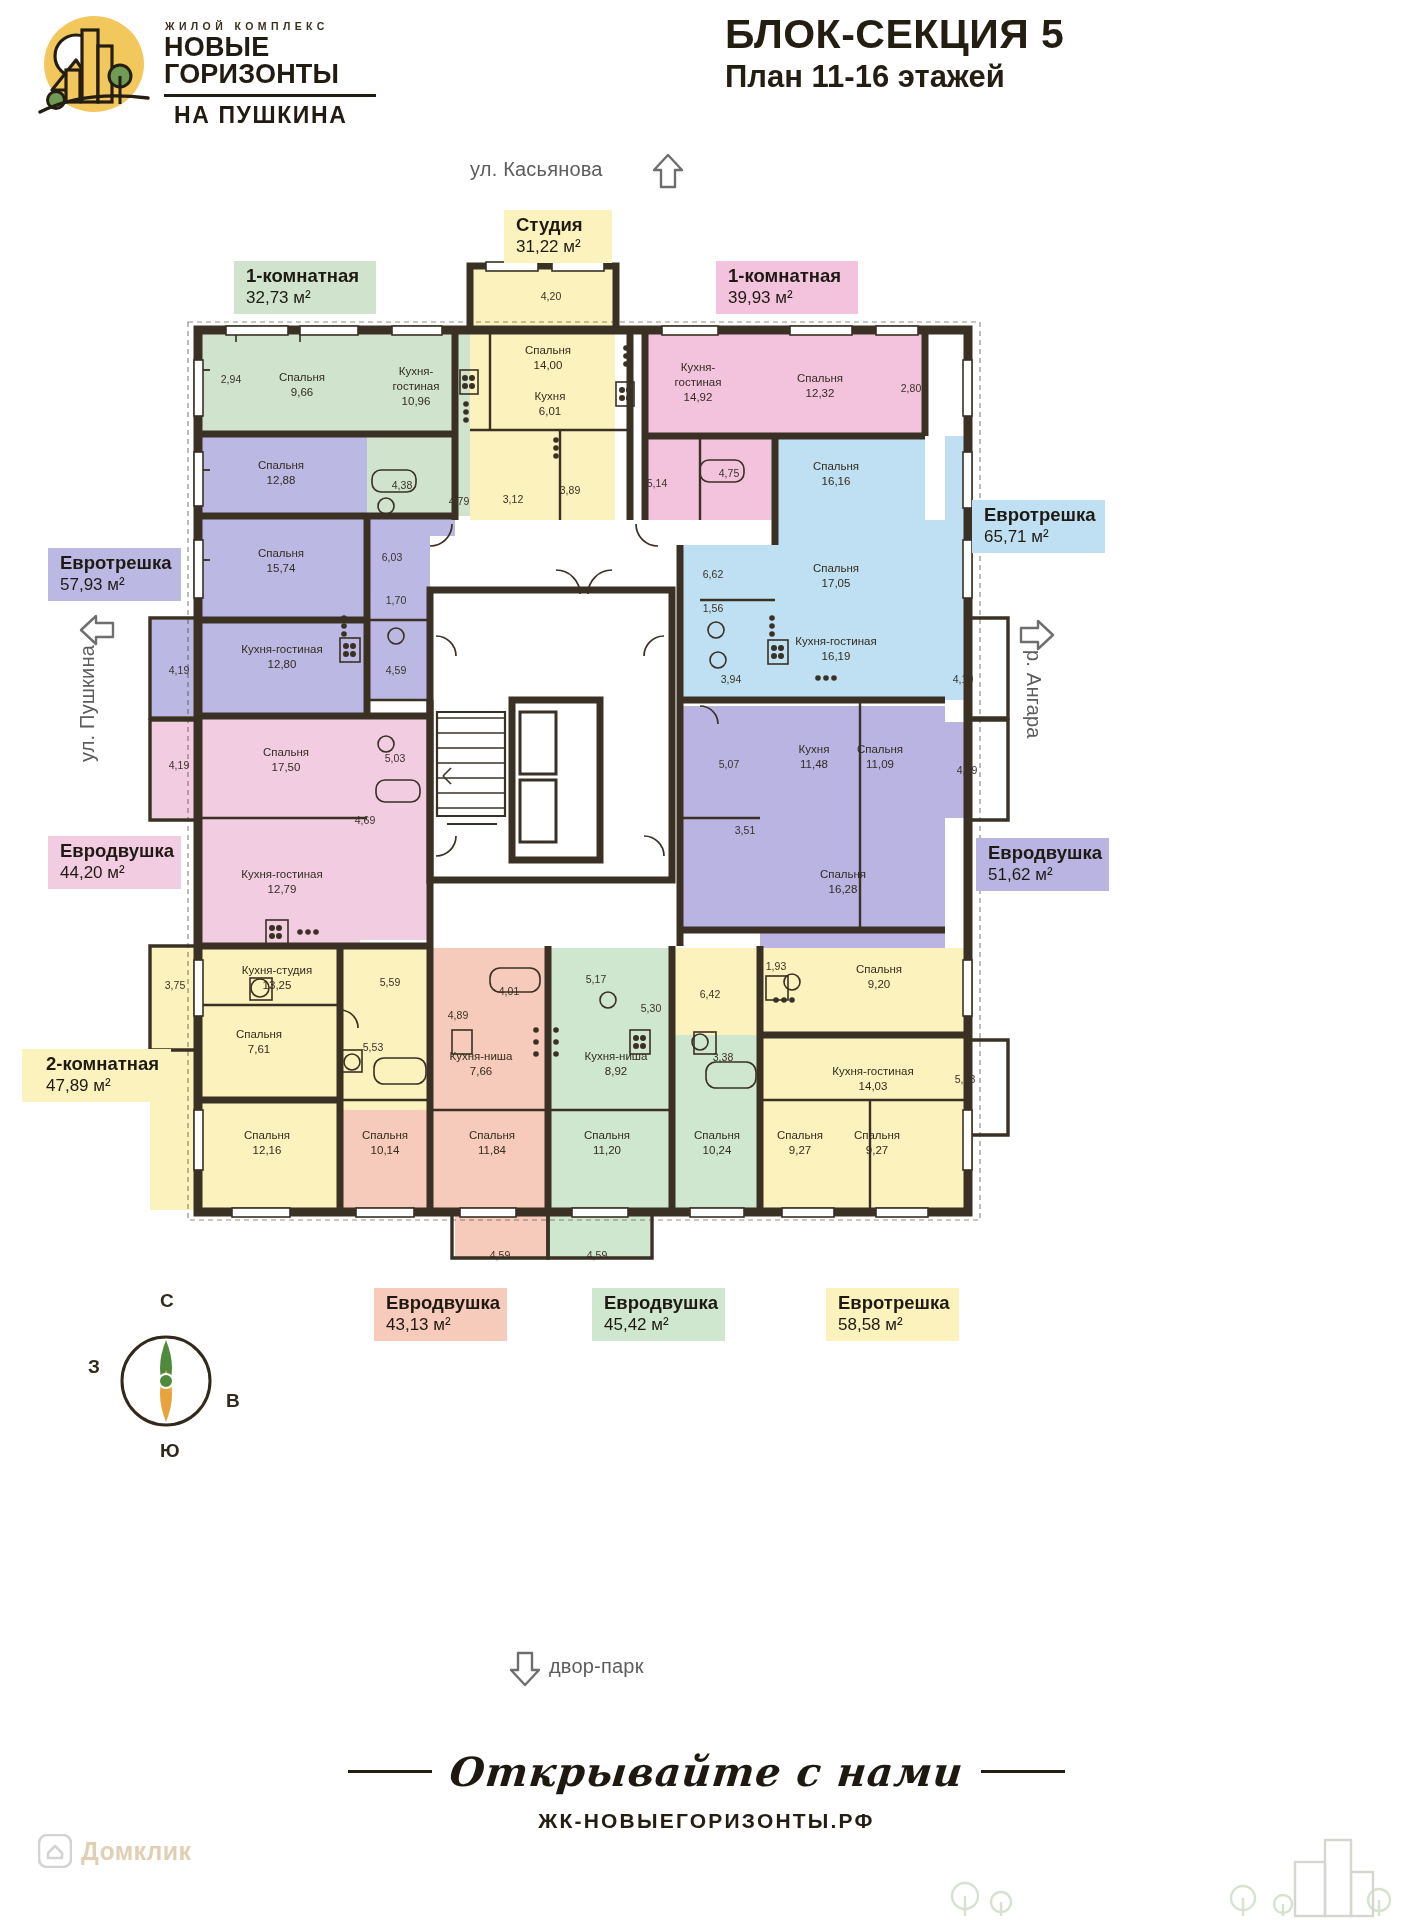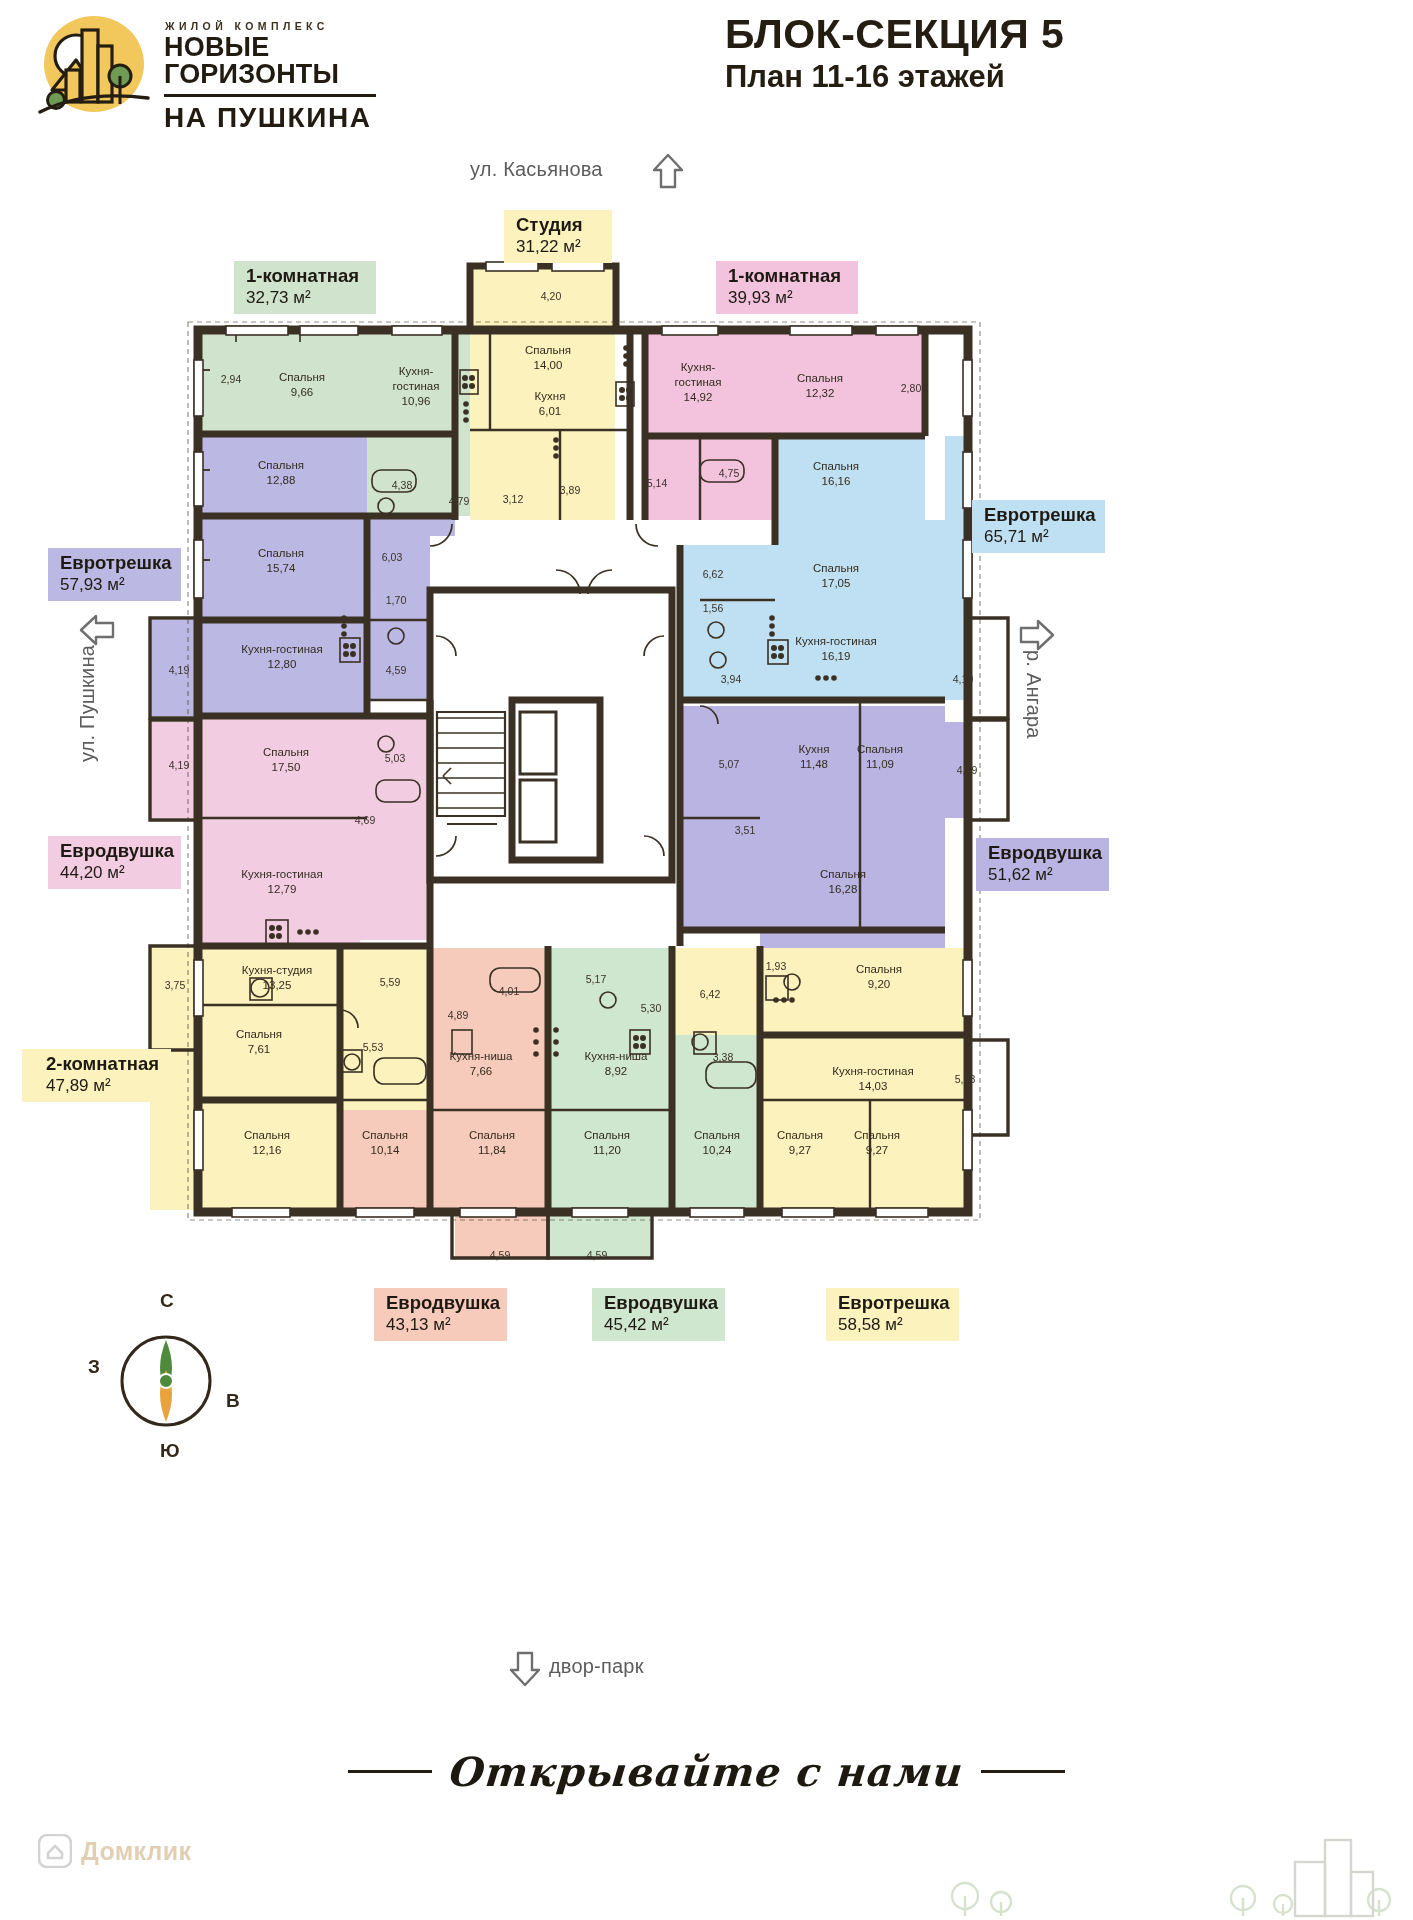--- a/index.html
+++ b/index.html
@@ -35,22 +35,22 @@
     color: #3a3020; margin: 6px 0 2px 2px;
   }
   .logo-main {
     font-size: 27px; font-weight: 700; letter-spacing: 0.2px;
     line-height: 1.0; color: #211b12; margin: 0 0 0 1px;
   }
   .logo-rule {
     width: 212px; height: 3px; background: #211b12; margin: 6px 0 5px 1px;
   }
   .logo-sub {
-    font-size: 28px; font-weight: 700; letter-spacing: 1.6px;
-    color: #211b12; margin-left: 1px;
+    font-size: 23px; font-weight: 700; letter-spacing: 1.6px;
+    color: #211b12; margin-left: 11px;
   }
 
   #title-block {
     position: absolute; right: 48px; top: 12px;
     width: 640px;
   }
   .title-main {
     font-size: 41px; font-weight: 700; letter-spacing: 0.5px;
     color: #241d12; line-height: 1.1; margin: 0;
   }
@@ -649,20 +649,21 @@
     <div class="compass-letter" style="left:140px; top:94px">В</div>
     <div class="compass-letter" style="left:2px;  top:60px">З</div>
   </div>
 
   <div id="footer">
     <div class="tagline-row">
       <div class="tagline-dash"></div>
       <div class="tagline">Открывайте с нами</div>
       <div class="tagline-dash"></div>
     </div>
+    <div class="site">ЖК-НОВЫЕГОРИЗОНТЫ.РФ</div>
   </div>
 
   <div id="watermark">
     <svg width="34" height="34" viewBox="0 0 34 34">
       <rect x="1" y="1" width="32" height="32" rx="8" fill="none" stroke="#6f6f6f" stroke-width="2.6"></rect>
       <path d="M10 19 L17 12 L24 19 V24 H10 Z" fill="none" stroke="#6f6f6f" stroke-width="2.6" stroke-linejoin="round"></path>
     </svg>
     <span class="wm-text">Домклик</span>
   </div>
 

